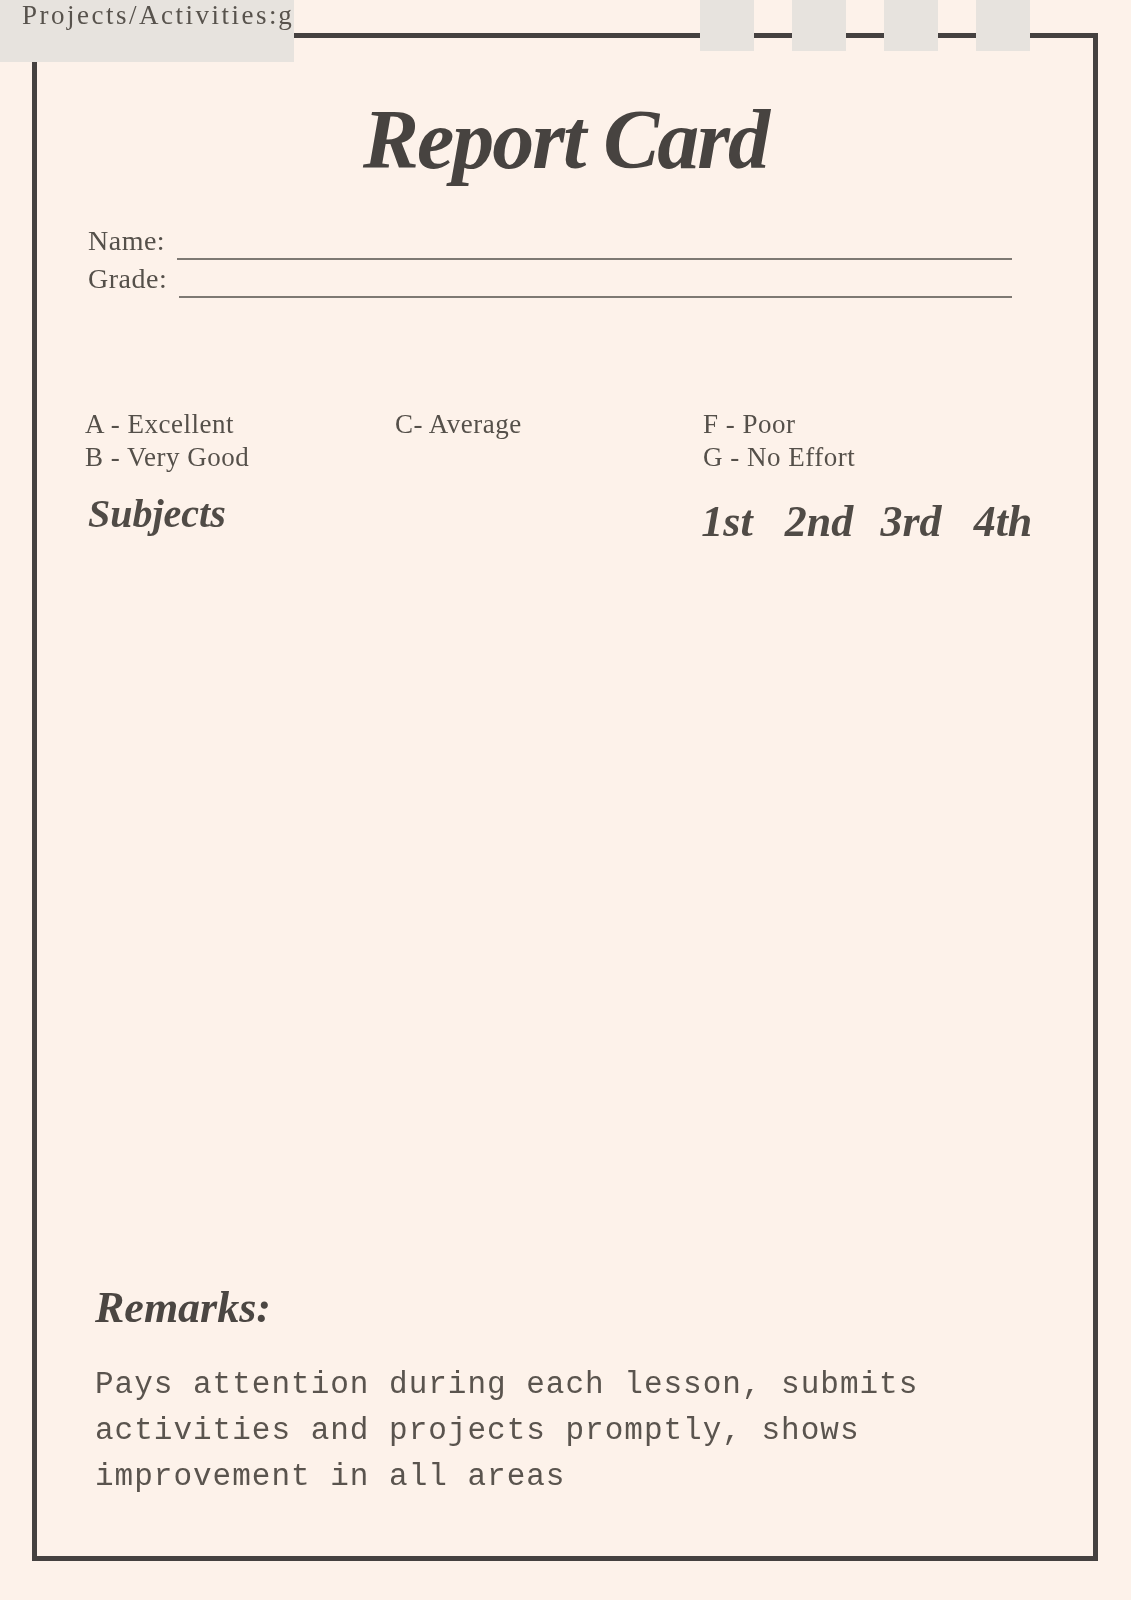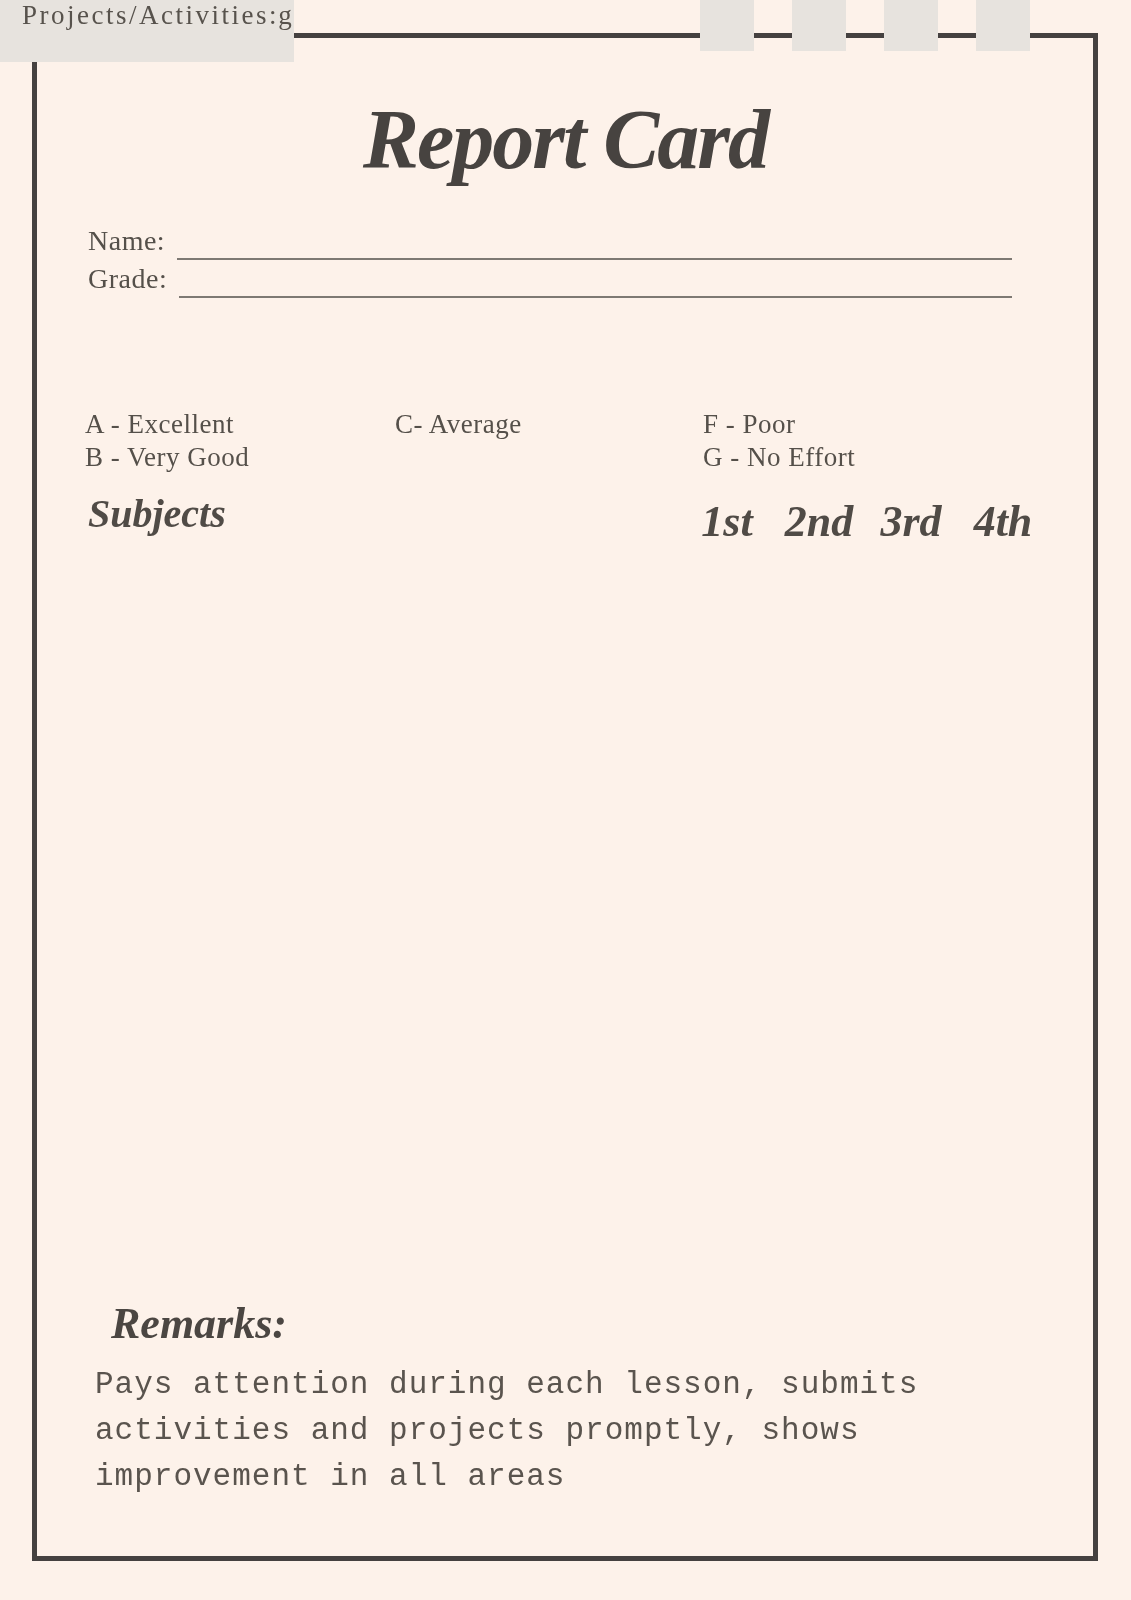--- a/index.html
+++ b/index.html
@@ -134,21 +134,21 @@
     width: 54px; height: 51px;
     background: #e7e3de;
   }
   .cell.c1 { left: 700px; }
   .cell.c2 { left: 792px; }
   .cell.c3 { left: 884px; }
   .cell.c4 { left: 976px; }
   .remarks-heading {
     position: absolute;
     left: 95px; top: 1286px;
-    margin: 16px;
+    margin: 0;
     font-size: 44px;
     font-weight: bold;
     font-style: italic;
     color: #4b4642;
     line-height: 1;
   }
   .remarks-text {
     position: absolute;
     left: 95px; top: 1362px;
     width: 940px;

